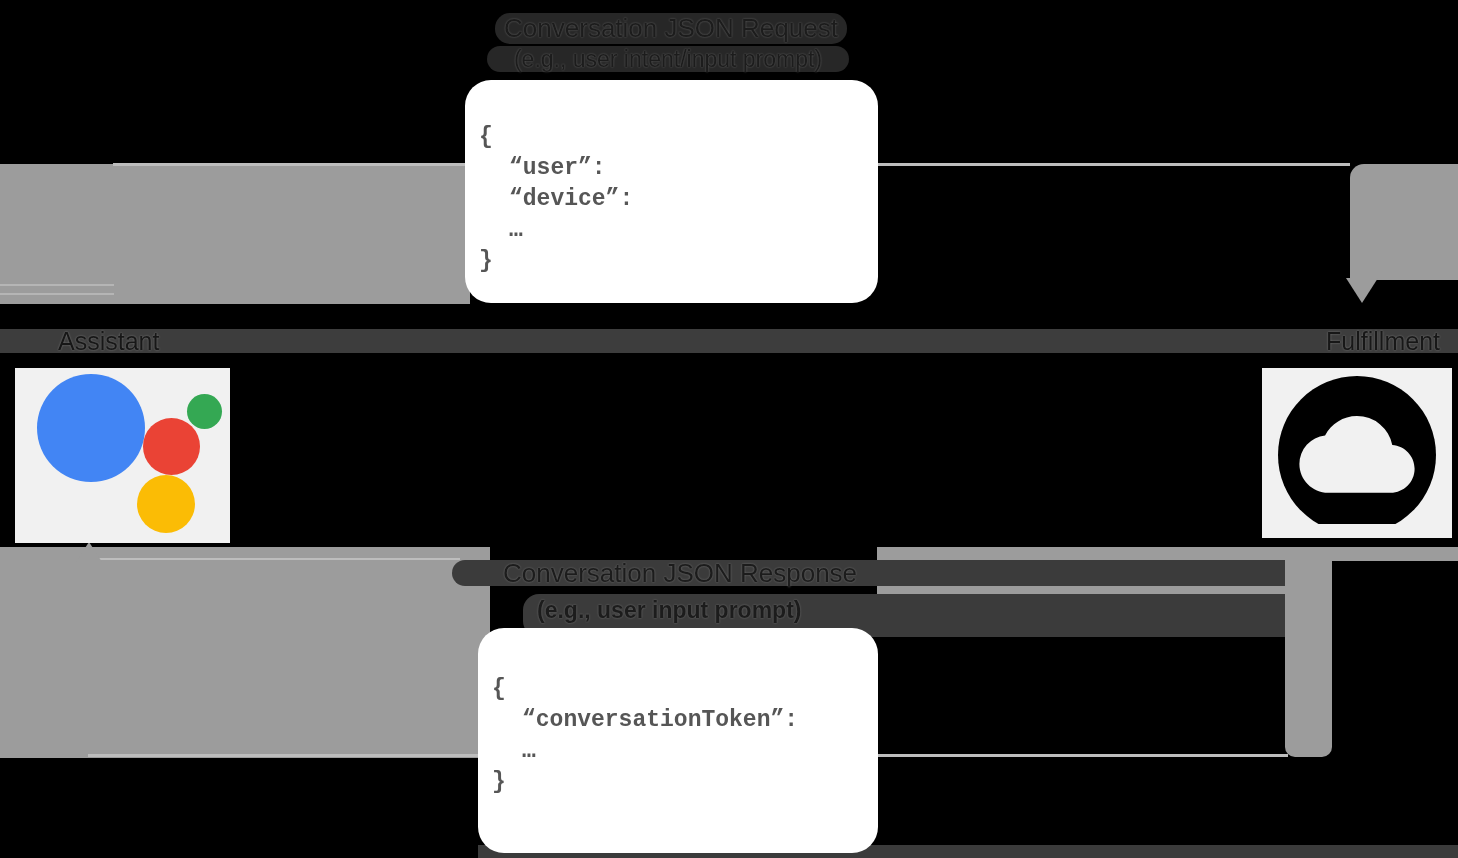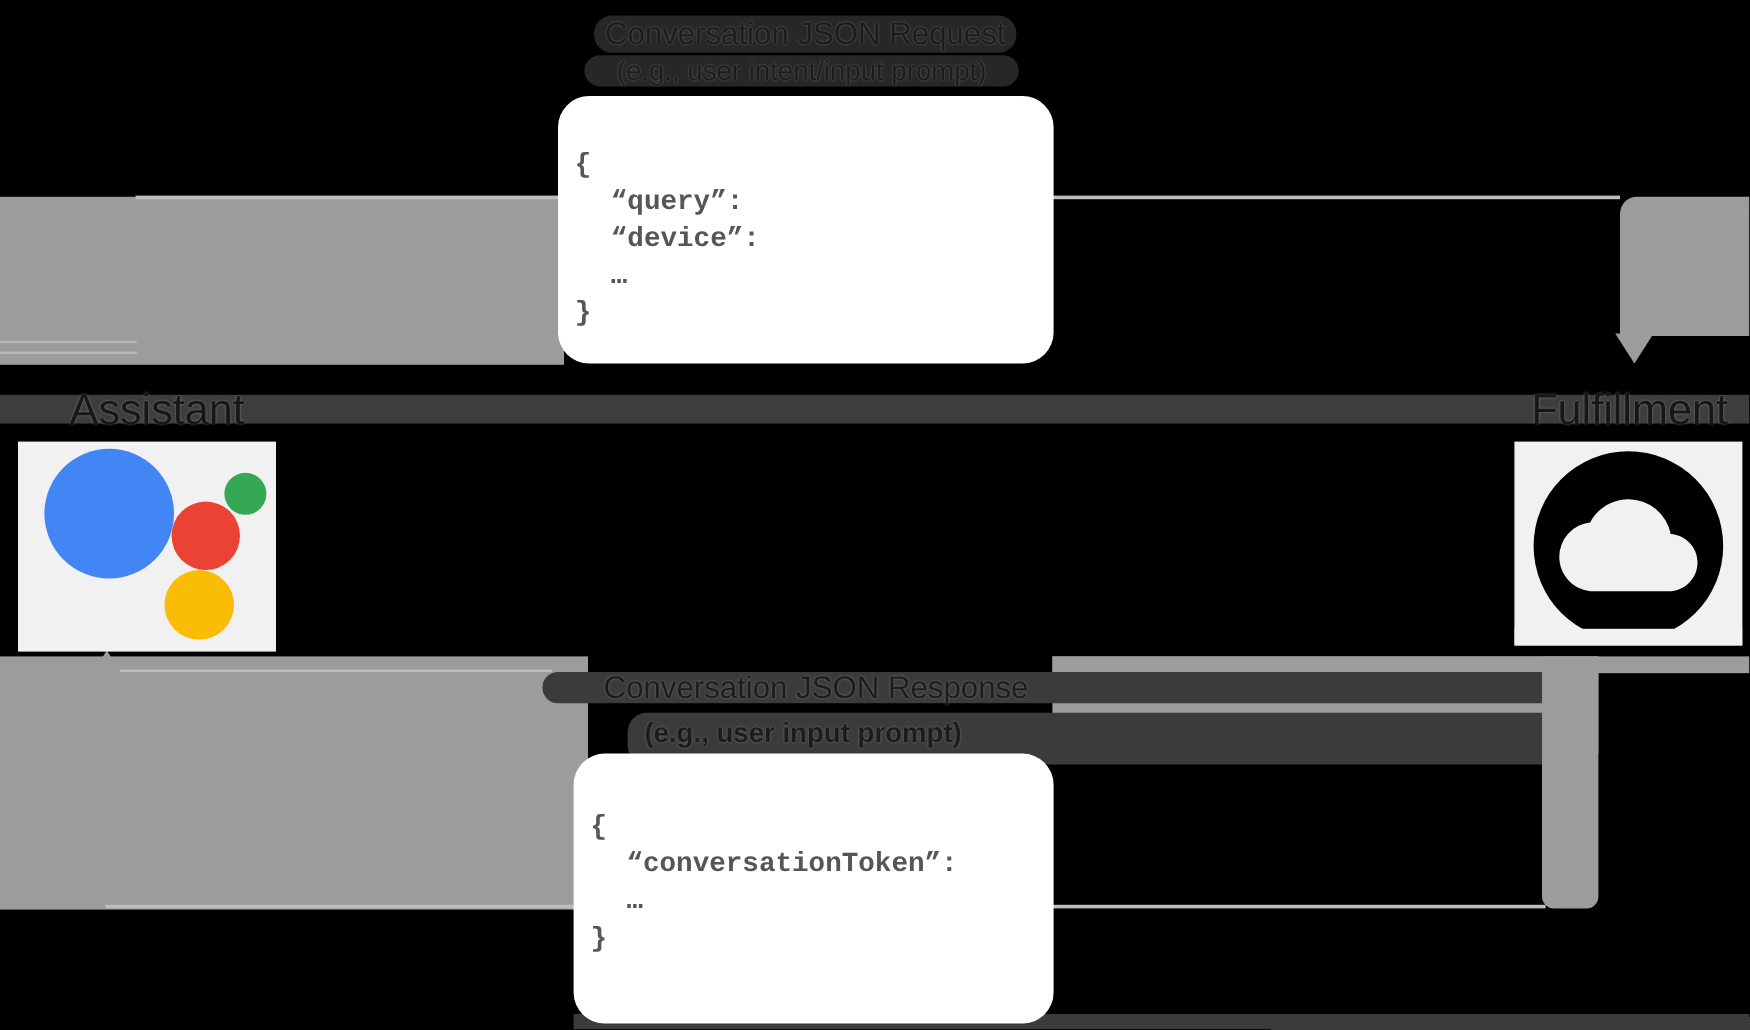--- a/index.html
+++ b/index.html
@@ -22,21 +22,21 @@
   .head-up{width:0;height:0;border-left:13px solid transparent;border-right:13px solid transparent;
            border-bottom:20px solid #9c9c9c;}
   
   .json-box{background:#ffffff;border-radius:26px;box-sizing:border-box;
             padding:42px 14px 0 14px;z-index:6;}
   .code-line{font-family:"Liberation Mono","DejaVu Sans Mono",monospace;font-weight:700;
              font-size:23px;line-height:31px;color:#565656;white-space:pre;}
   .code-line.indent{padding-left:30px;}
   
   .actor-bar{background:#3d3d3d;}
-  .actor-label{font-size:36px;line-height:24px;color:#171717;
+  .actor-label{font-size:25px;line-height:24px;color:#171717;
                text-shadow:0 0 2px rgba(255,255,255,0.35);white-space:nowrap;}
   
   .logo-box{background:#f1f1f1;}
   .circle{position:absolute;border-radius:50%;}
   .z1{z-index:1}.z2{z-index:2}.z3{z-index:3}.z4{z-index:4}.z5{z-index:5}
 </style>
 </head>
 <body>
 
 <div class="canvas">
@@ -50,21 +50,21 @@
 
   <div class="abs gray z1" style="left:0;top:164px;width:470px;height:140px;"></div>
   <div class="abs faint z2" style="left:0;top:284px;width:114px;height:2px;"></div>
   <div class="abs faint z2" style="left:0;top:293px;width:114px;height:2px;"></div>
   <div class="abs thinline z2" style="left:113px;top:163px;width:1237px;height:3px;"></div>
   <div class="abs gray z1" style="left:1350px;top:164px;width:108px;height:116px;border-top-left-radius:14px;"></div>
   <div class="abs head-down z2" style="left:1346px;top:278px;"></div>
 
   <div class="abs json-box" style="left:465px;top:80px;width:413px;height:223px;">
     <div class="code-line">{</div>
-    <div class="code-line indent">“query”:</div>
+    <div class="code-line indent">“user”:</div>
     <div class="code-line indent">“device”:</div>
     <div class="code-line indent">…</div>
     <div class="code-line">}</div>
   </div>
 
   <div class="abs actor-bar z3" style="left:0;top:329px;width:1458px;height:24px;">
     <span class="abs actor-label" style="left:58px;top:0;">Assistant</span>
     <span class="abs actor-label" style="right:18px;top:0;">Fulfillment</span>
   </div>
 

